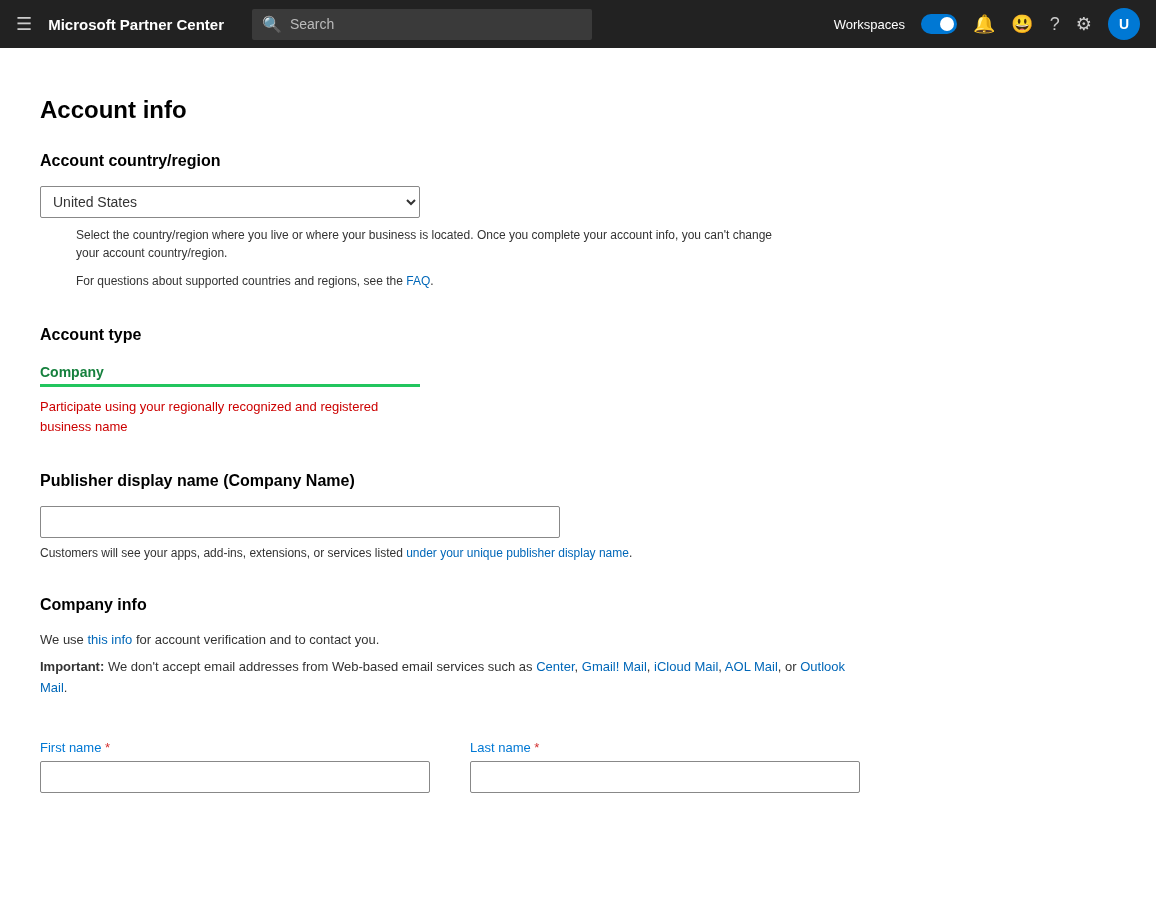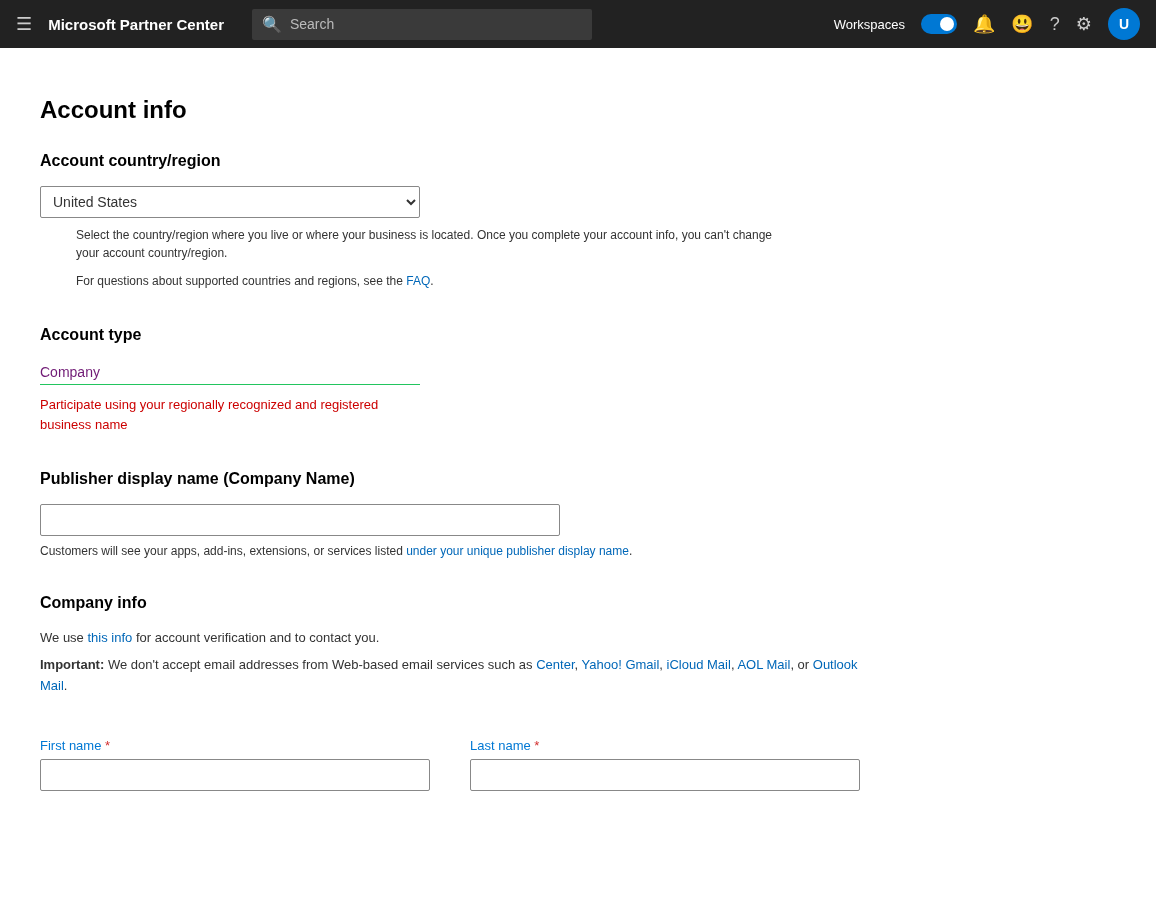--- a/index.html
+++ b/index.html
@@ -146,26 +146,27 @@
     }
     .faq-link {
       margin-top: 10px;
       font-size: 12px;
     }
 
     
     .account-type-input {
       width: 380px;
       border: none;
-      border-bottom: 1px solid #22c55e;
+      border-bottom: 3px solid #22c55e;
       font-size: 14px;
       padding: 4px 0;
-      color: #701a75;
+      color: #15803d;
       outline: none;
       background: transparent;
+      font-weight: bold;
     }
     .account-type-desc {
       margin-top: 10px;
       font-size: 13px;
       color: #c00;
       max-width: 380px;
       line-height: 1.5;
     }
 
     
@@ -302,21 +303,21 @@
   </div>
 
   <div class="section">
     <div class="section-title">Company info</div>
 
     <div class="contact-info-note">
       <span style="color:#333;">We use </span><span class="link-text">this info</span><span style="color:#333;"> for account verification and to contact you.</span>
     </div>
     <div class="contact-info-important">
       <span class="bold">Important:</span>
-      <span> We don't accept email addresses from Web-based email services such as </span><span class="link-text">Center</span><span>, </span><span class="link-text">Yahoo! Gmail</span><span>, </span><span class="link-text">iCloud Mail</span><span>, </span><span class="link-text">AOL Mail</span><span>, or </span><span class="link-text">Outlook Mail</span><span>.</span>
+      <span> We don't accept email addresses from Web-based email services such as </span><span class="link-text">Center</span><span>, </span><span class="link-text">Gmail! Mail</span><span>, </span><span class="link-text">iCloud Mail</span><span>, </span><span class="link-text">AOL Mail</span><span>, or </span><span class="link-text">Outlook Mail</span><span>.</span>
     </div>
 
     <div class="name-row">
       <div class="name-field">
         <div class="field-label">
           <span>First name</span>
           <span class="required"> *</span>
         </div>
         <input class="full-input" type="text" style="">
       </div>

